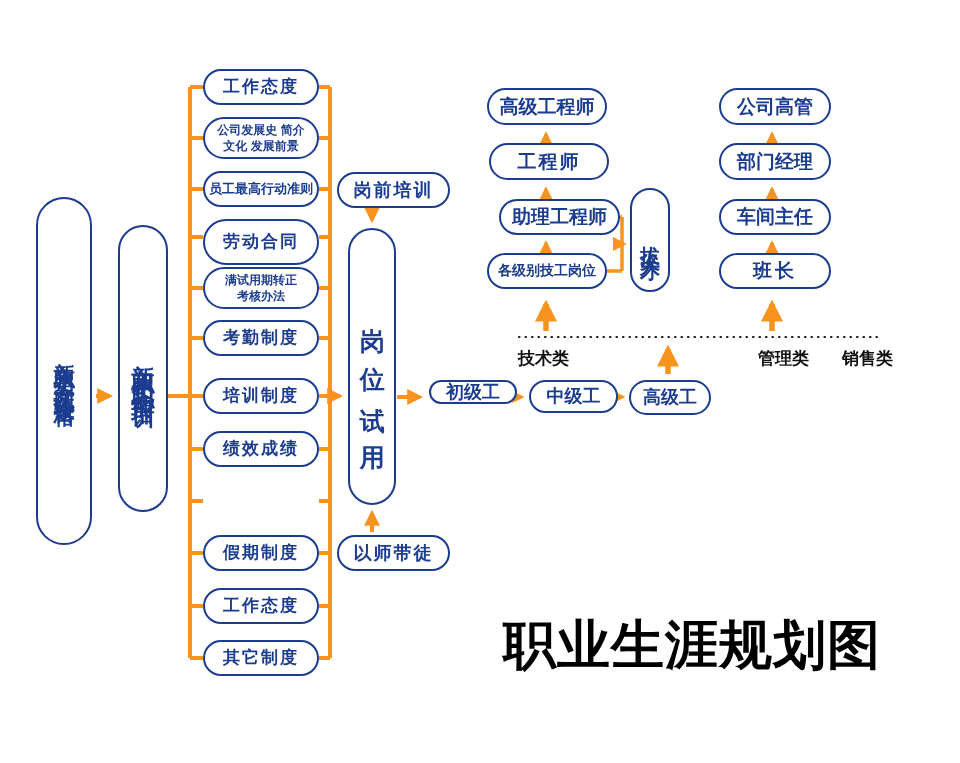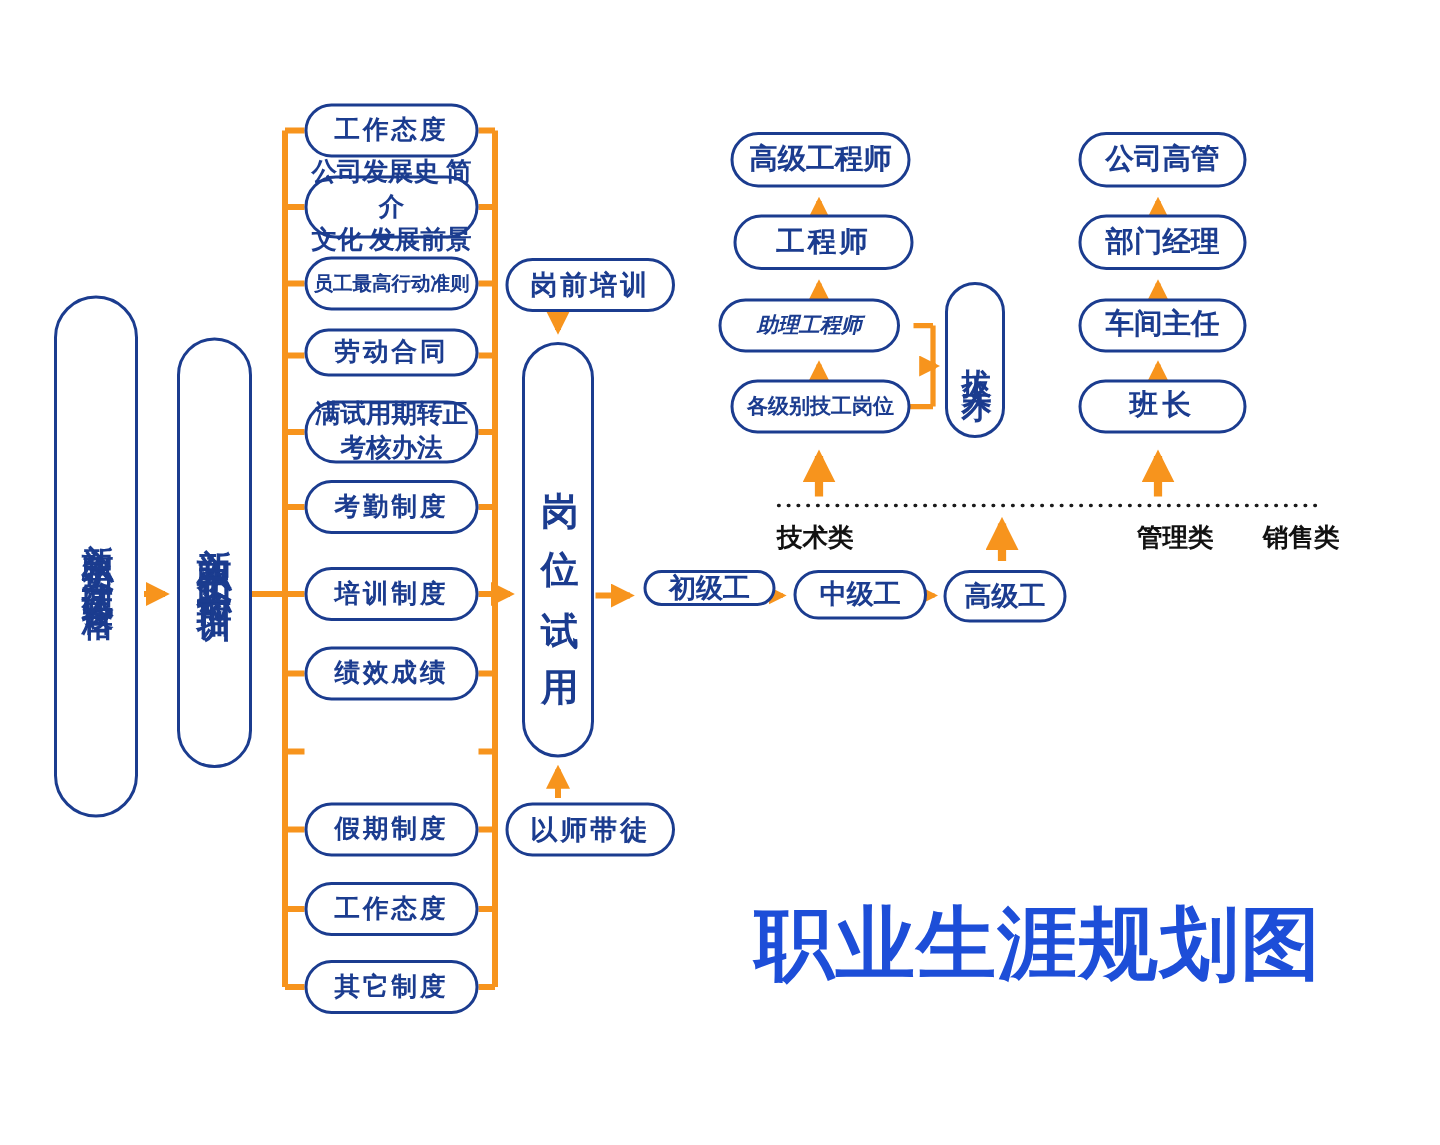--- a/index.html
+++ b/index.html
@@ -13,25 +13,26 @@
   .thin  { stroke-width:3; }
   .mid   { stroke-width:3.5; }
   .thick { stroke-width:5.5; }
   .divider { stroke:#1a1a1a; stroke-width:2.2; stroke-dasharray:0.5 6; stroke-linecap:round; fill:none; }
   .node {
     position:absolute; background:#ffffff; border:2px solid #1b3c8f; border-radius:999px;
     color:#1b3c8f; font-weight:bold; display:flex; align-items:center; justify-content:center;
     text-align:center; line-height:1.25;
   }
   .vert { writing-mode:vertical-rl; }
-  .two-line { white-space:pre-line; font-size:17px; line-height:1.35; }
+  .two-line { white-space:pre-line; font-size:12px; line-height:1.35; }
   .cat-label { position:absolute; color:#111111; font-weight:bold; font-size:17px; }
   .big-title {
-    position:absolute; color:#1d4ed8; font-weight:900; font-size:53px; letter-spacing:1px;
+    position:absolute; color:#000000; font-weight:900; font-size:53px; letter-spacing:1px;
     white-space:nowrap;
+    margin-top:16px;
   }
 </style>
 </head>
 <body>
 
 <div class="canvas">
 
   <svg class="wires" width="960" height="763" viewBox="0 0 960 763">
     <defs>
       <marker id="ah" viewBox="0 0 4 4" markerWidth="4" markerHeight="4" refX="3.2" refY="2" orient="auto">
@@ -69,42 +70,42 @@
   </svg>
 
   <div class="node vert" style="left:36px;top:197px;width:56px;height:348px;font-size:21px;letter-spacing:4px;">新入职员工（面试体验合格）</div>
 
   <div class="node vert" style="left:118px;top:225px;width:50px;height:287px;font-size:23px;letter-spacing:5px;">新入职员工职前培训</div>
 
   <div class="node" style="left:203px;top:69px;width:116px;height:36px;font-size:17px;letter-spacing:2px;">工作态度</div>
   <div class="node two-line" style="left:203px;top:117px;width:116px;height:42px;">公司发展史 简介
 文化 发展前景</div>
   <div class="node" style="left:203px;top:171px;width:116px;height:36px;font-size:13px;">员工最高行动准则</div>
-  <div class="node" style="left:203px;top:219px;width:116px;height:32px;font-size:17px;letter-spacing:2px;">劳动合同</div>
+  <div class="node" style="left:203px;top:219px;width:116px;height:46px;font-size:17px;letter-spacing:2px;">劳动合同</div>
   <div class="node two-line" style="left:203px;top:267px;width:116px;height:42px;">满试用期转正
 考核办法</div>
   <div class="node" style="left:203px;top:320px;width:116px;height:36px;font-size:17px;letter-spacing:2px;">考勤制度</div>
   <div class="node" style="left:203px;top:378px;width:116px;height:36px;font-size:17px;letter-spacing:2px;">培训制度</div>
   <div class="node" style="left:203px;top:431px;width:116px;height:36px;font-size:17px;letter-spacing:2px;text-align:center;">绩效成绩</div>
   <div class="node" style="left:203px;top:535px;width:116px;height:36px;font-size:17px;letter-spacing:2px;">假期制度</div>
   <div class="node" style="left:203px;top:588px;width:116px;height:36px;font-size:17px;letter-spacing:2px;">工作态度</div>
   <div class="node" style="left:337px;top:172px;width:113px;height:36px;font-size:18px;letter-spacing:2px;">岗前培训</div>
 
   <div class="node" style="left:203px;top:640px;width:116px;height:36px;font-size:17px;letter-spacing:2px;">其它制度</div>
 
   <div class="node vert" style="left:348px;top:228px;width:48px;height:277px;font-size:25px;letter-spacing:40px;padding-top:40px;">岗位试用</div>
 
   <div class="node" style="left:337px;top:535px;width:113px;height:36px;font-size:18px;letter-spacing:2px;">以师带徒</div>
 
   <div class="node" style="left:429px;top:380px;width:88px;height:24px;font-size:18px;">初级工</div>
   <div class="node" style="left:529px;top:380px;width:89px;height:33px;font-size:18px;">中级工</div>
   <div class="node" style="left:629px;top:380px;width:82px;height:35px;font-size:18px;">高级工</div>
 
   <div class="node" style="left:487px;top:253px;width:120px;height:36px;font-size:14px;">各级别技工岗位</div>
-  <div class="node" style="left:479px;top:199px;width:121px;height:36px;font-size:14px;font-style:italic;">助理工程师</div>
+  <div class="node" style="left:499px;top:199px;width:121px;height:36px;font-size:19px;">助理工程师</div>
   <div class="node" style="left:489px;top:143px;width:120px;height:37px;font-size:19px;letter-spacing:2px;">工程师</div>
   <div class="node" style="left:487px;top:88px;width:120px;height:37px;font-size:19px;">高级工程师</div>
 
   <div class="node vert" style="left:630px;top:188px;width:40px;height:104px;font-size:20px;letter-spacing:5px;">拔尖人才</div>
 
   <div class="node" style="left:719px;top:253px;width:112px;height:36px;font-size:19px;letter-spacing:3px;">班长</div>
   <div class="node" style="left:719px;top:199px;width:112px;height:36px;font-size:19px;">车间主任</div>
   <div class="node" style="left:719px;top:143px;width:112px;height:37px;font-size:19px;">部门经理</div>
   <div class="node" style="left:719px;top:88px;width:112px;height:37px;font-size:19px;">公司高管</div>
 

